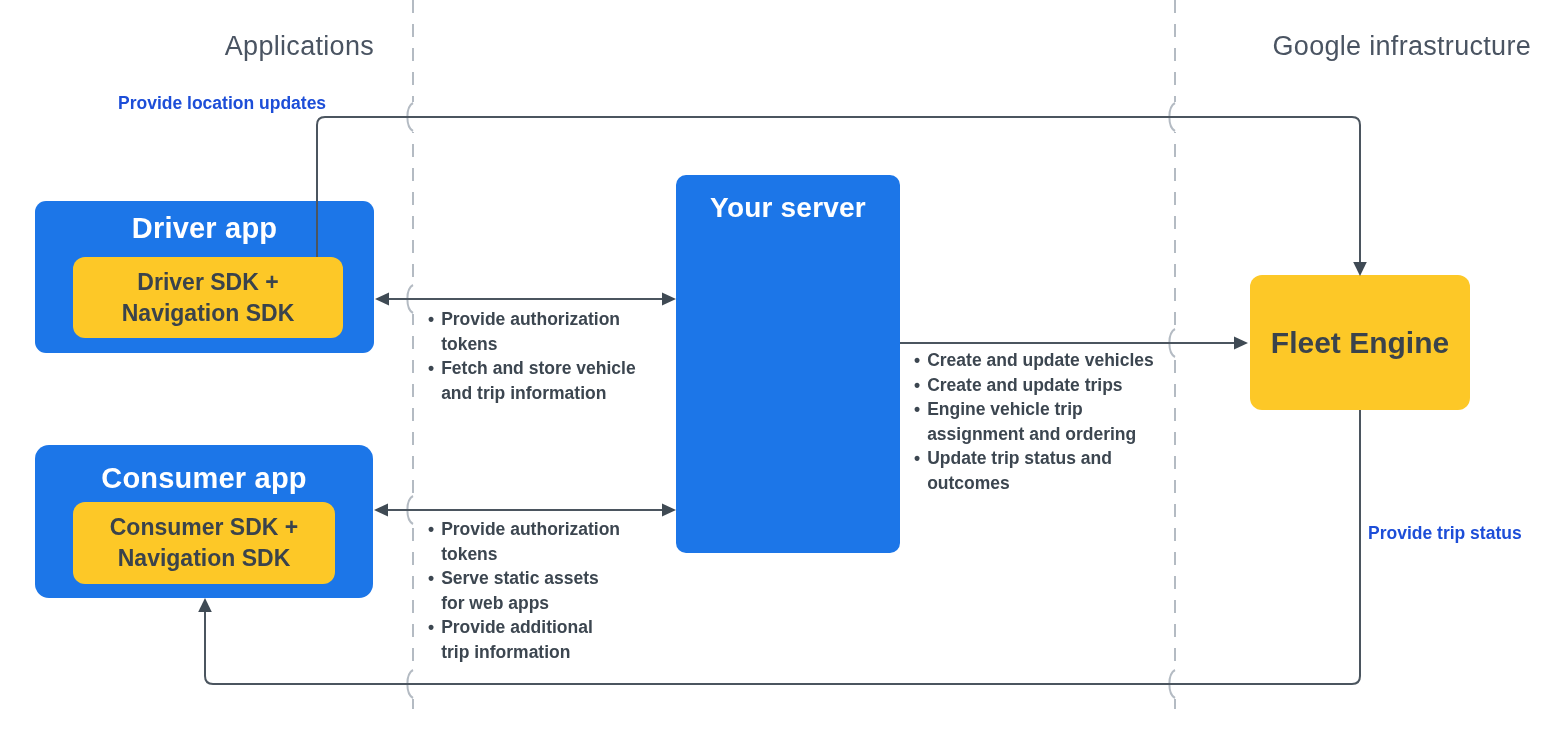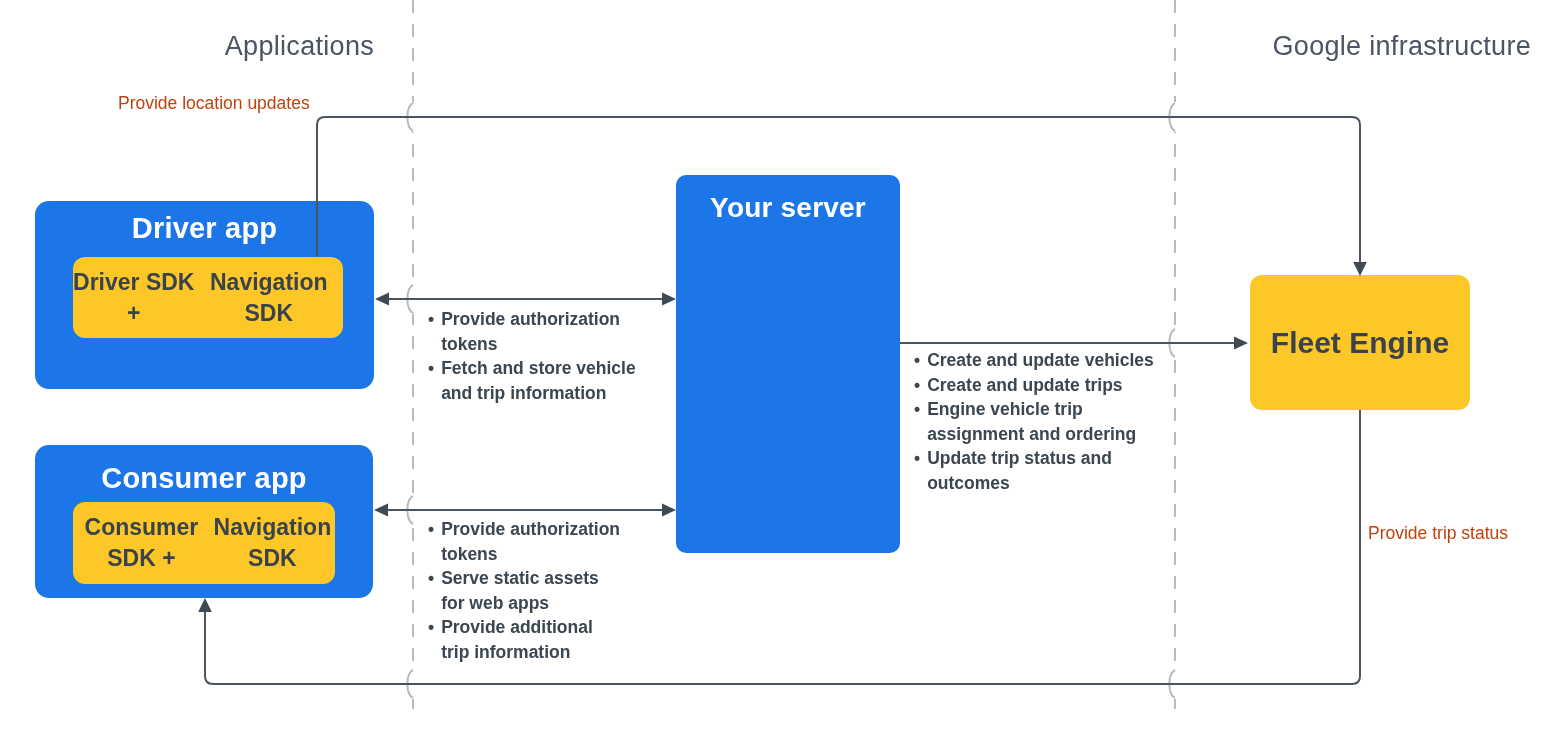--- a/index.html
+++ b/index.html
@@ -5,31 +5,31 @@
   html,body{margin:0;padding:0;background:#fff;}
   #canvas{
     position:relative;width:1559px;height:742px;background:#ffffff;
     font-family:"Liberation Sans", sans-serif;overflow:hidden;
   }
   .col-header{
     position:absolute;width:340px;text-align:right;
     font-size:27px;font-weight:400;color:#4a5462;letter-spacing:.3px;
   }
   .edge-label{
-    position:absolute;font-size:17.5px;font-weight:400;color:#c2410c;white-space:nowrap;
+    position:absolute;font-size:17.5px;font-weight:700;color:#1d4ed8;white-space:nowrap;
   }
   .node{position:absolute;border-radius:14px;box-sizing:border-box;}
   .node.blue{background:#1c76e8;}
   .node.yellow{background:#fdc827;}
   .node-title{
     text-align:center;color:#ffffff;font-weight:700;font-size:29px;letter-spacing:.2px;
   }
   .sdk-box{
     position:absolute;background:#fdc827;border-radius:12px;
-    display:flex;flex-direction:row;justify-content:center;align-items:center;
+    display:flex;flex-direction:column;justify-content:center;align-items:center;
   }
   .sdk-line{display:block;text-align:center;color:#3a434c;font-weight:700;font-size:23px;line-height:31px;}
   .fleet-title{
     width:100%;height:100%;display:flex;align-items:center;justify-content:center;
     color:#3a434c;font-weight:700;font-size:30px;
   }
   .note-list{position:absolute;display:flex;flex-direction:column;}
   .bullet{display:flex;gap:7px;font-size:17.5px;font-weight:700;color:#3c4650;line-height:24.5px;}
   .bullet .dot{flex:0 0 auto;}
   .bl span{display:block;}
@@ -39,21 +39,21 @@
 <body>
 
 <div id="canvas">
 
   <div class="col-header" style="left:34px;top:31px;">Applications</div>
   <div class="col-header" style="left:1191px;top:31px;">Google infrastructure</div>
 
   <div class="edge-label" style="left:118px;top:93px;">Provide location updates</div>
   <div class="edge-label" style="left:1368px;top:523px;">Provide trip status</div>
 
-  <div class="node blue" style="left:35px;top:201px;width:339px;height:188px;">
+  <div class="node blue" style="left:35px;top:201px;width:339px;height:152px;border-radius:11px;">
     <div class="node-title" style="margin-top:11px;">Driver app</div>
     <div class="sdk-box" style="left:38px;top:56px;width:270px;height:81px;">
       <span class="sdk-line">Driver SDK +</span>
       <span class="sdk-line">Navigation SDK</span>
     </div>
   </div>
 
   <div class="node blue" style="left:35px;top:445px;width:338px;height:153px;">
     <div class="node-title" style="margin-top:17px;">Consumer app</div>
     <div class="sdk-box" style="left:38px;top:57px;width:262px;height:82px;">

